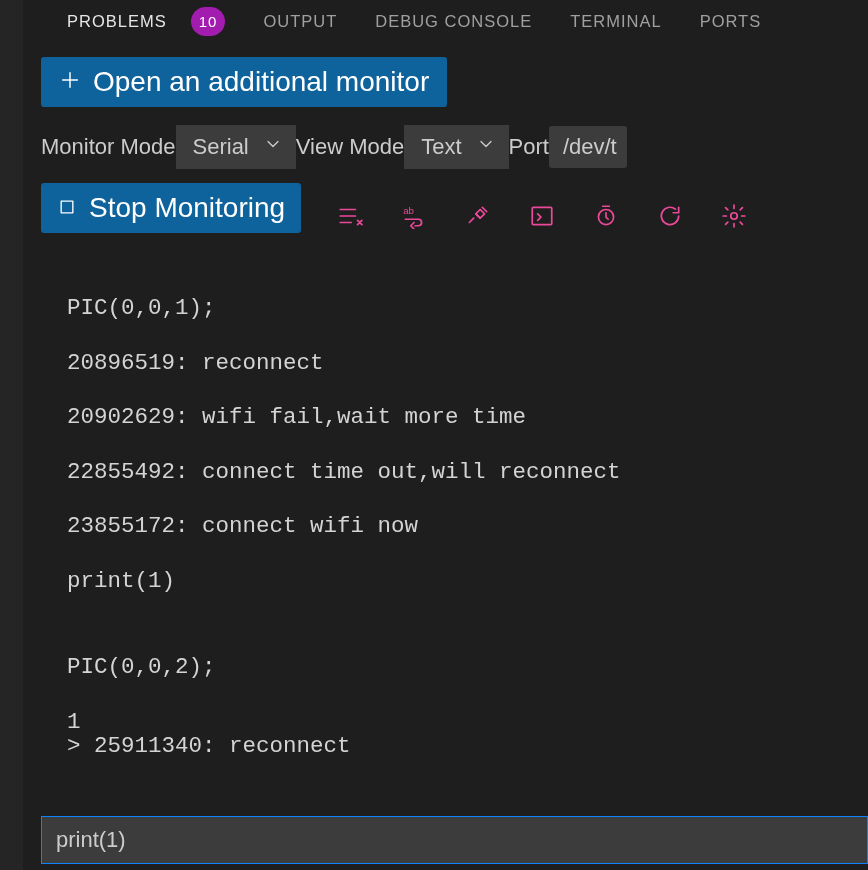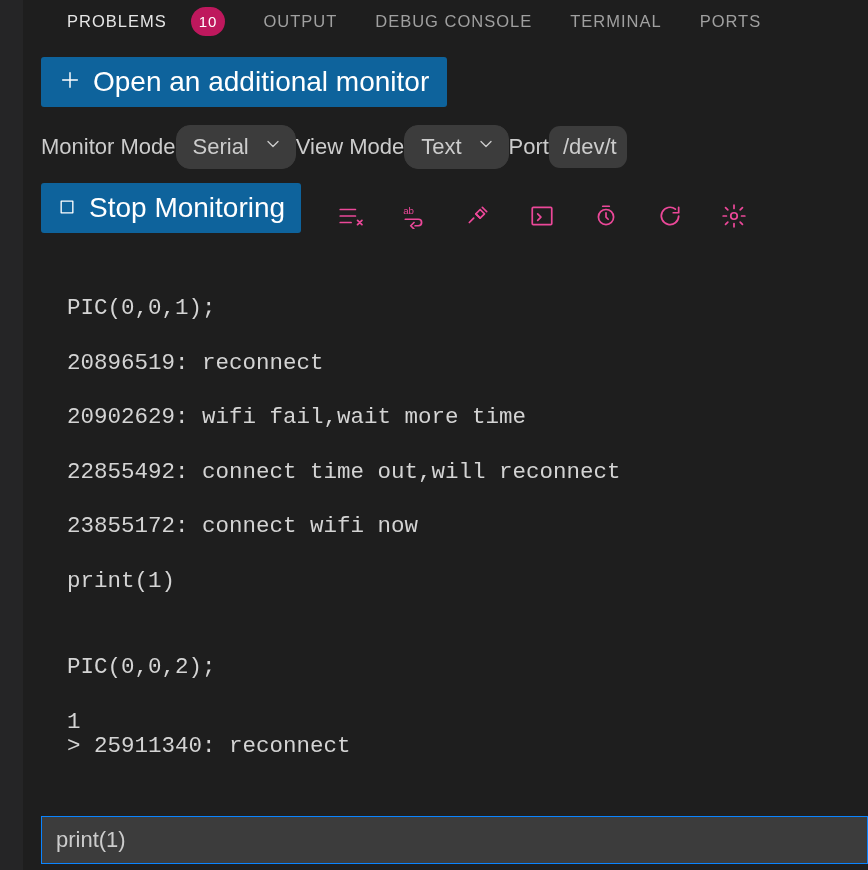--- a/index.html
+++ b/index.html
@@ -42,21 +42,21 @@
     color: #a0a0a0;
     letter-spacing: 1px;
     font-size: 16.5px;
     cursor: pointer;
     display: flex;
     align-items: center;
     gap: 24px;
   }
   .tabitem.active { color: #e6e6e6; }
   .badge {
-    background: #be185d;
+    background: #a21caf;
     color: #ffffff;
     border-radius: 999px;
     min-width: 30px;
     height: 29px;
     display: inline-flex;
     align-items: center;
     justify-content: center;
     font-size: 15px;
     padding: 0 8px;
   }
@@ -80,38 +80,38 @@
   .label {
     color: #cccccc;
     font-size: 22px;
   }
   .select {
     background: #3c3c3c;
     border: 1px solid #3c3c3c;
     color: #cccccc;
     font-size: 22px;
     padding: 8px 46px 8px 16px;
-    border-radius: 14px;
+    border-radius: 0;
     position: relative;
     display: inline-flex;
     align-items: center;
     cursor: pointer;
   }
   .select .chev {
     position: absolute;
     right: 12px;
     top: 50%;
     transform: translateY(-50%);
   }
   .port-val {
     color: #cccccc;
     font-size: 22px;
     background:#3c3c3c;
     padding:8px 10px 8px 14px;
-    border-radius:11px;
+    border-radius:3px;
     white-space:nowrap;
   }
   
   .iconbtn {
     width: 30px; height: 30px;
     display: inline-flex;
     align-items: center;
     justify-content: center;
     color: #ec4899;
     cursor: pointer;

